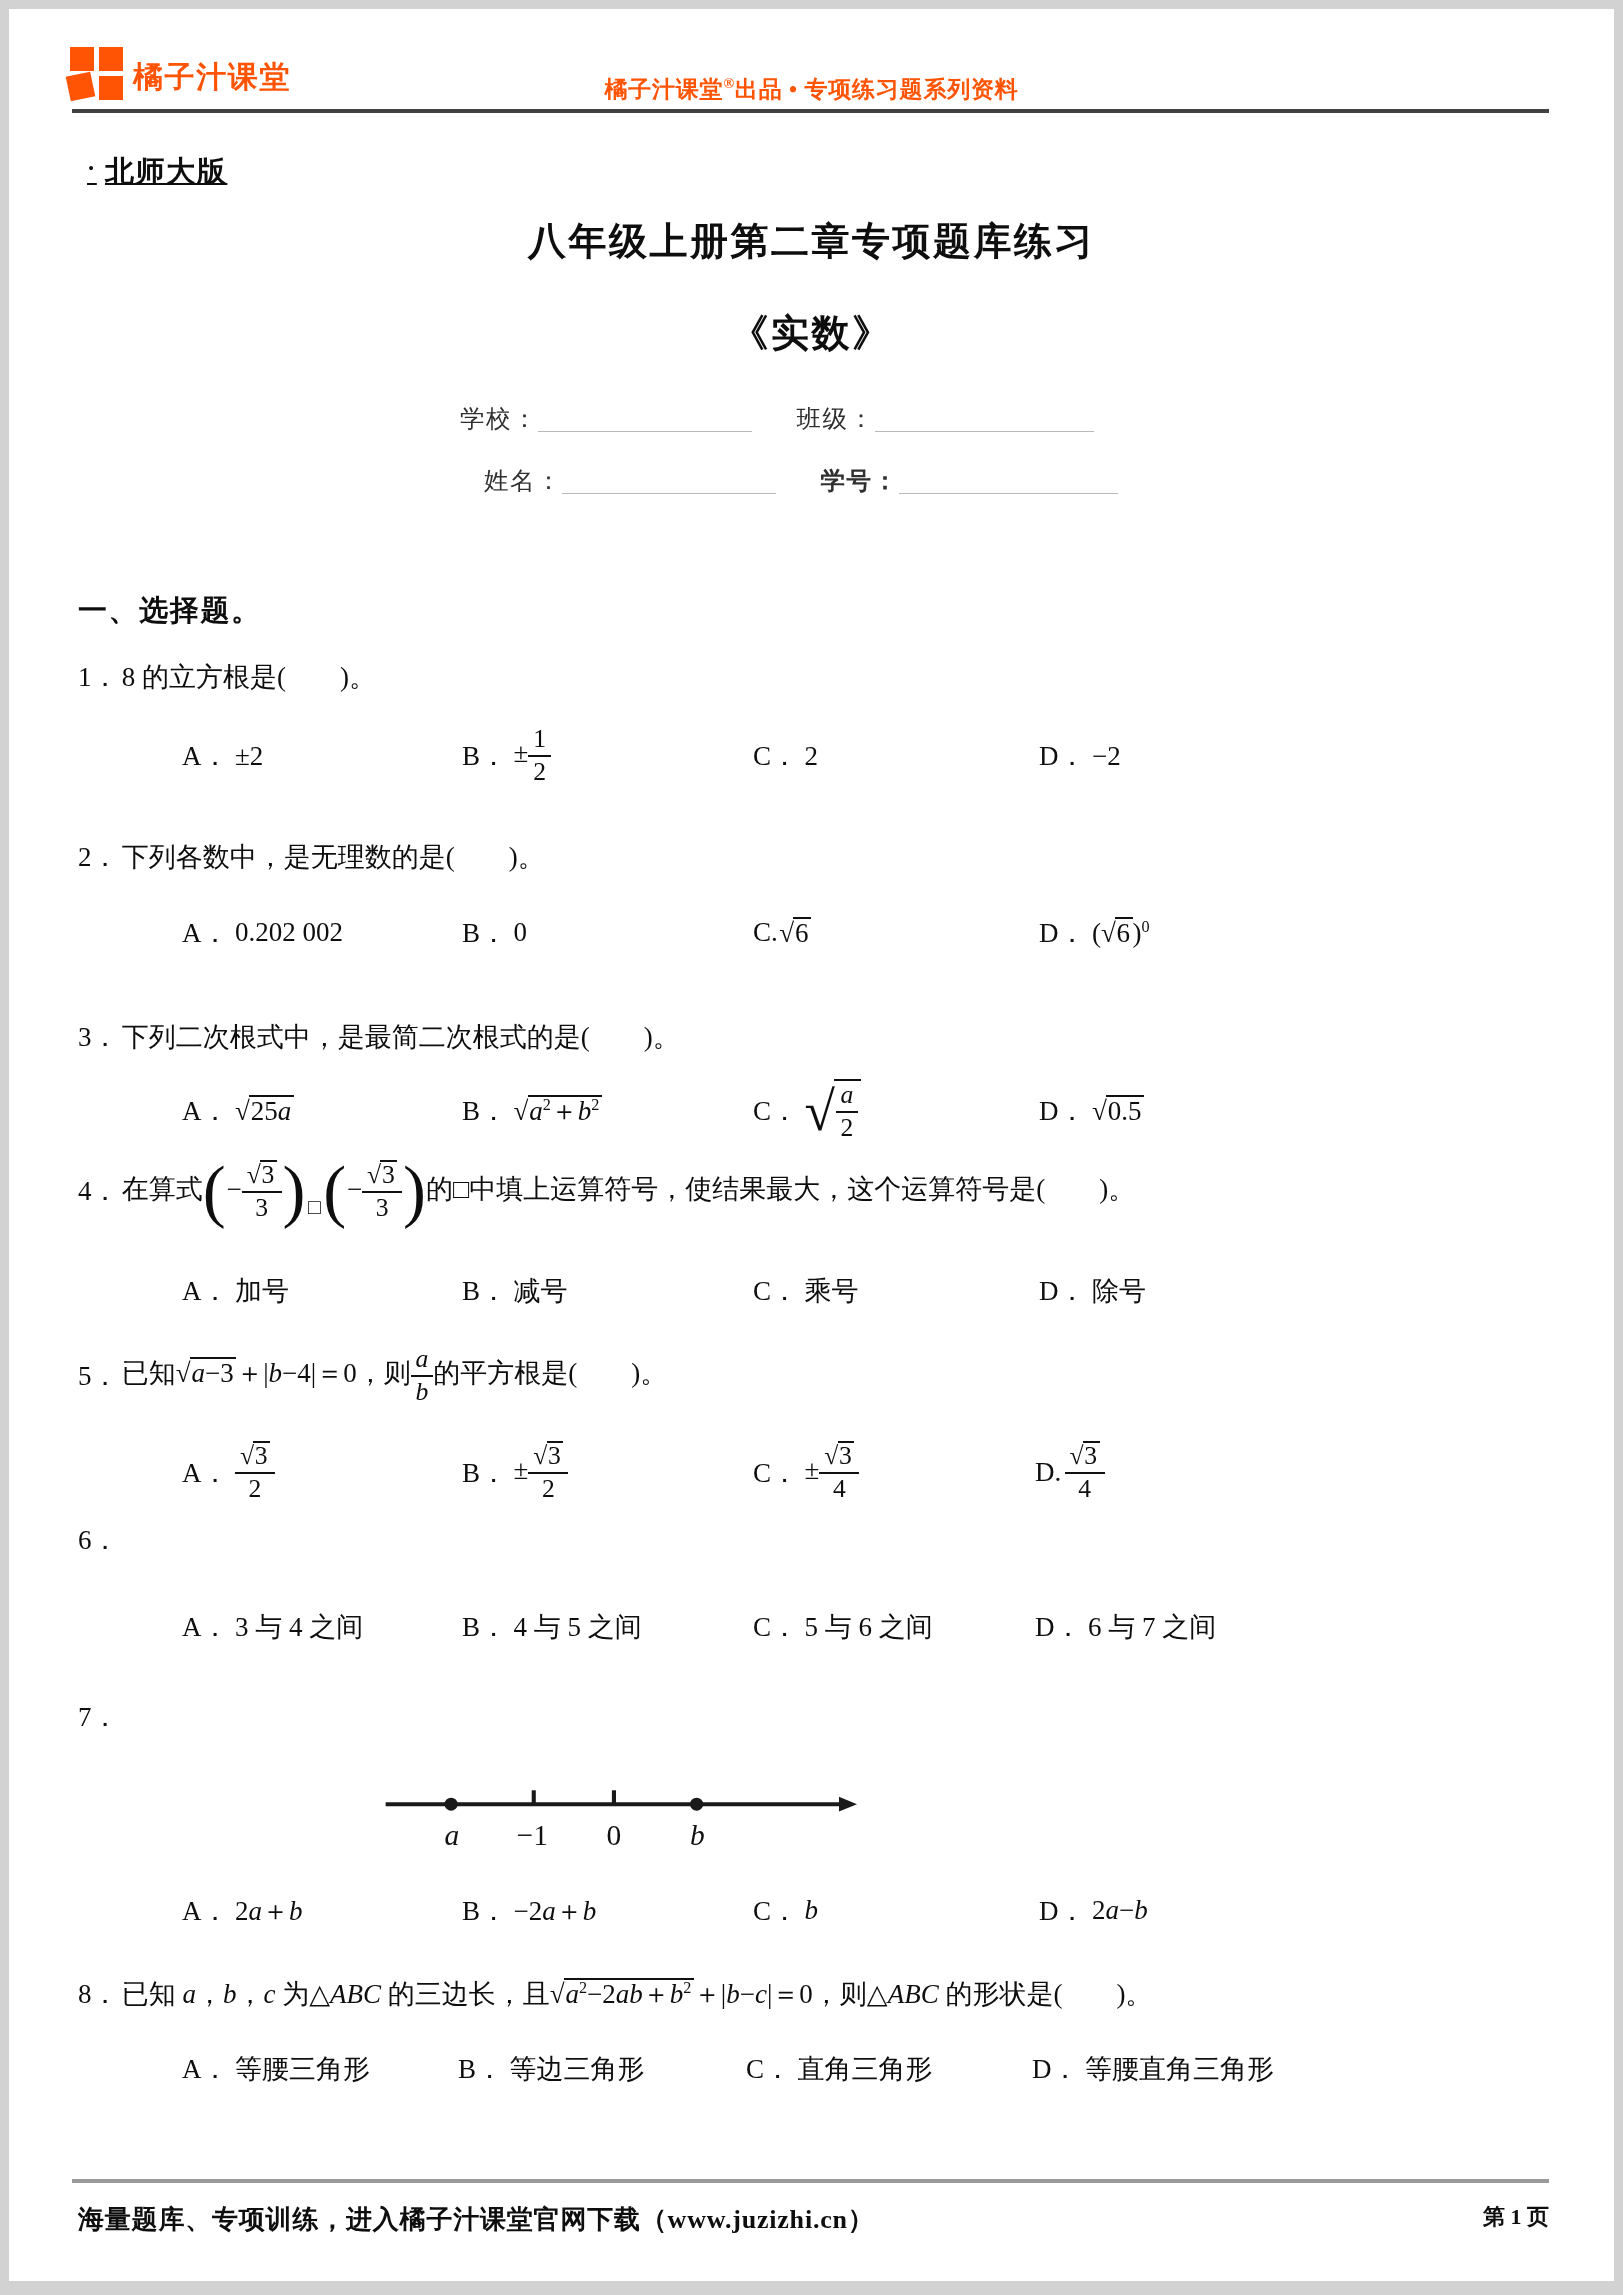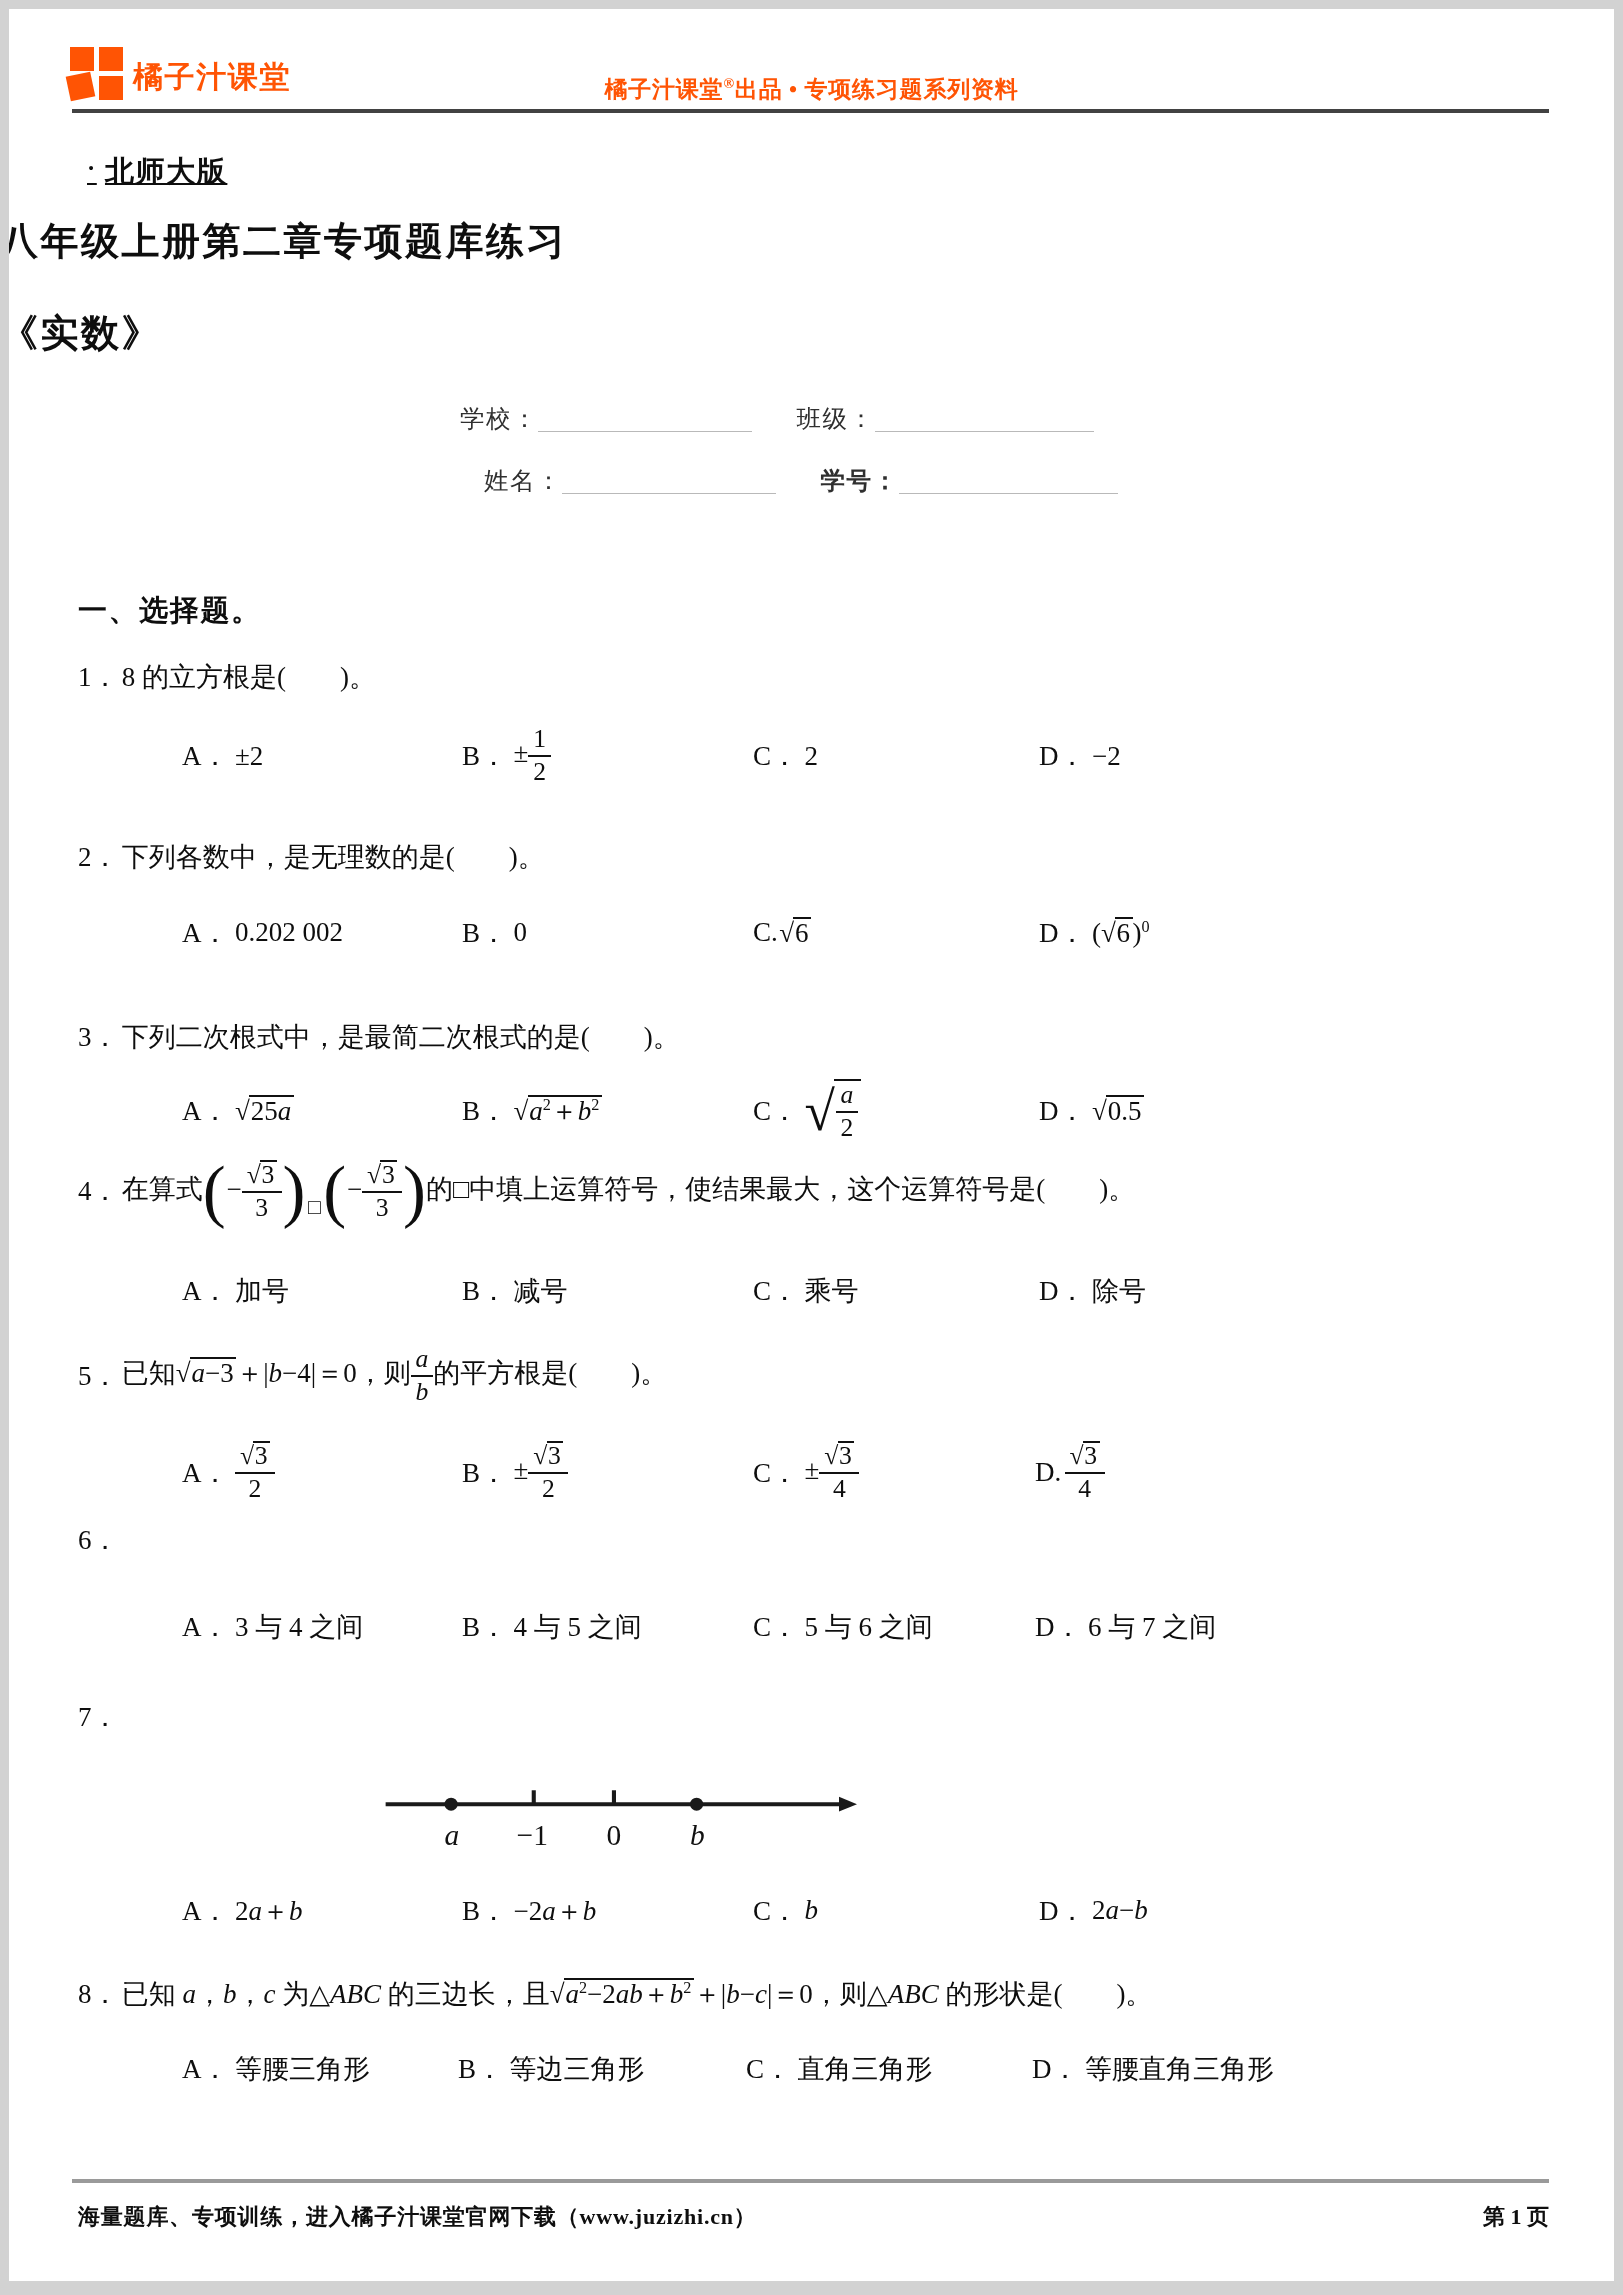--- a/index.html
+++ b/index.html
@@ -14,21 +14,21 @@
   .logo-text{position:absolute;left:133px;top:57px;font-size:30px;font-weight:700;color:var(--c-accent,#ff5404);
              font-family:"Liberation Sans","DejaVu Sans",sans-serif;letter-spacing:1.6px;}
   .slogan{position:absolute;left:0;top:62px;width:1623px;text-align:center;font-size:23px;font-weight:700;
           color:var(--c-accent,#ff5404);letter-spacing:0.8px;margin-top:12px;}
   .slogan sup{font-size:.62em;}
   .rule1{position:absolute;left:72px;top:109px;width:1477px;height:4.1px;background:var(--c-rule-dark,#424242);}
 
   
   .edition{position:absolute;left:87px;top:152px;font-size:29px;font-weight:700;letter-spacing:1.6px;text-decoration:underline;}
   .edition .bullet{font-size:24.5px;margin-right:8.2px;vertical-align:4.9px;}
-  .title{position:absolute;left:0;width:1623px;font-weight:700;font-size:38px;letter-spacing:2.5px;}
+  .title{position:absolute;left:0;width:1623px;text-align:center;font-weight:700;font-size:38px;letter-spacing:2.5px;}
   .t1{top:216px;} .t2{top:308px;}
 
   
   .frow{position:absolute;font-size:24.5px;color:#2f2f2f;}
   .flabel{letter-spacing:1.6px;}
   .fline{display:inline-block;border-bottom:1.6px solid var(--c-line-gray,#b9b9b9);height:28px;vertical-align:-4.9px;}
 
   .section-h{position:absolute;left:78px;top:591px;font-size:29px;font-weight:700;letter-spacing:1.6px;}
 
   
@@ -50,21 +50,21 @@
   .box{display:inline-block;vertical-align:-0.8em;font-size:.78em;margin:0 2.5px;}
   .rad2{font-size:2.05em;vertical-align:middle;line-height:0;font-weight:400;}
 
   
   .nline{position:absolute;left:384px;top:1786px;}
   .nline text{font-size:36px;fill:#111;font-family:"Liberation Serif","DejaVu Serif",serif;}
   .nline .it{font-style:italic;}
 
   
   .rule2{position:absolute;left:72px;top:2179px;width:1477px;height:4.1px;background:var(--c-rule-gray,#9a9a9a);}
-  .footer-left{position:absolute;left:78px;top:2202px;font-size:22px;font-weight:700;letter-spacing:0.8px;}
+  .footer-left{position:absolute;left:78px;top:2202px;font-size:26px;font-weight:700;letter-spacing:0.8px;}
   .footer-right{position:absolute;right:74px;top:2202px;font-size:22px;font-weight:700;}
 </style>
 </head>
 <body>
 
 <div class="page">
 
   <div class="abs" style="left:70px;top:47px;width:57px;height:57px;">
     <div class="logo-sq" style="left:0;top:0;width:24px;height:24px;"></div>
     <div class="logo-sq" style="left:29px;top:0;width:24px;height:24px;"></div>

